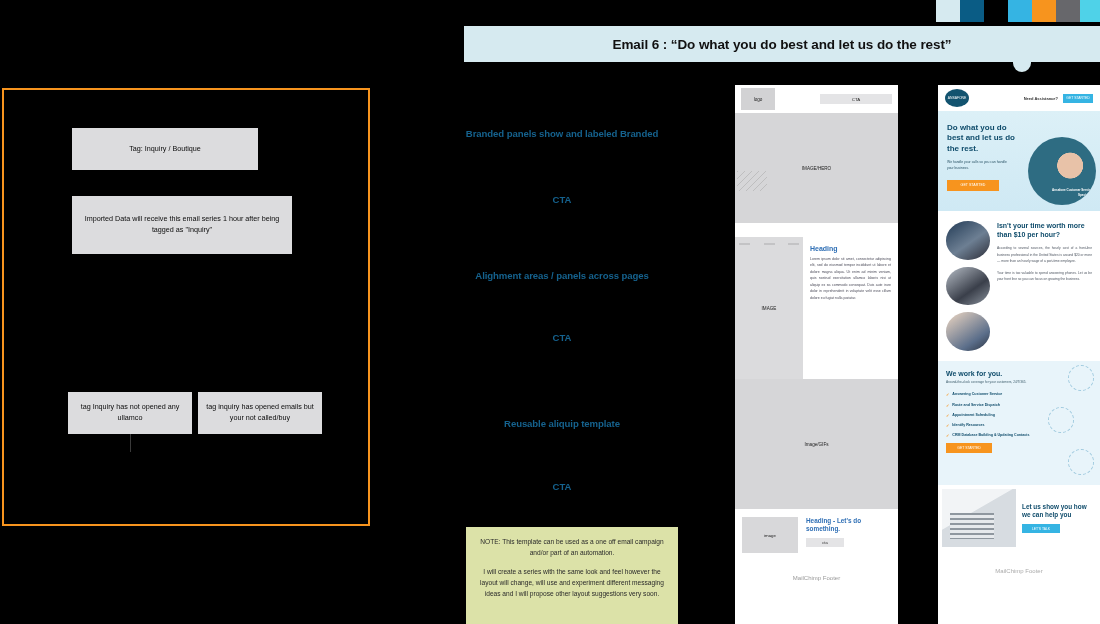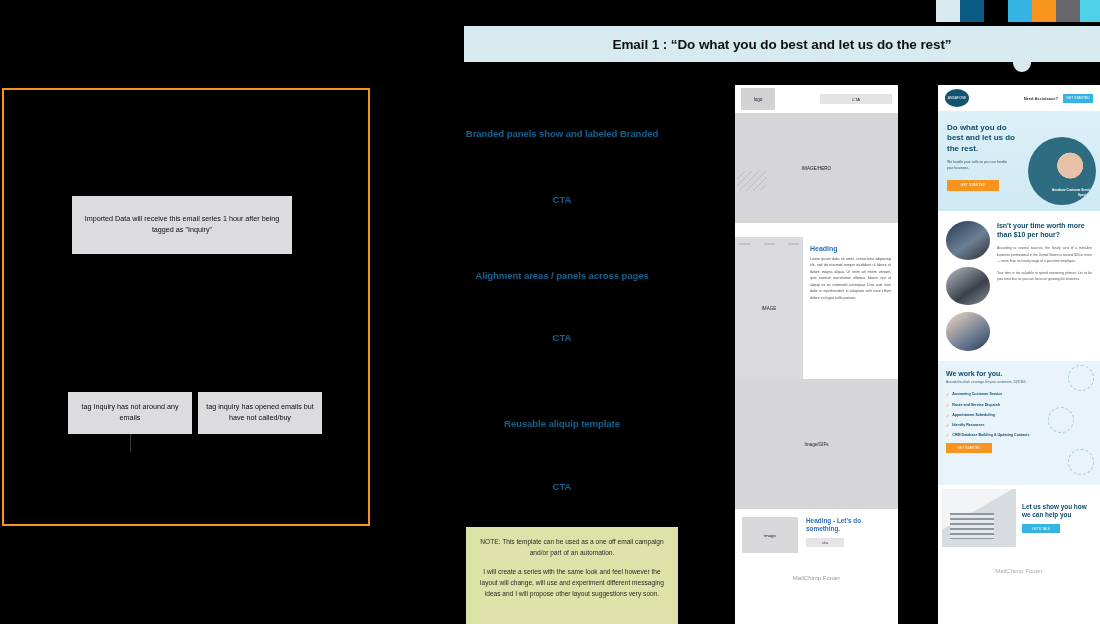--- a/index.html
+++ b/index.html
@@ -184,31 +184,32 @@
     <div class="swatch" style="background:#0A5C85"></div>
     <div class="swatch gap"></div>
     <div class="swatch" style="background:#35B4E3"></div>
     <div class="swatch" style="background:#F7941E"></div>
     <div class="swatch" style="background:#67676B"></div>
     <div class="swatch" style="background:#4FD2E8"></div>
   </div>
 
   <div class="wip-frame"></div>
 
+  <div class="flow-box" id="box-tag">Tag: Inquiry / Boutique</div>
 
   <div class="flow-box" id="box-imported">Imported Data will receive this email series 1 hour after being tagged as "Inquiry"</div>
 
-  <div class="flow-box" id="box-notopen">tag Inquiry has not around any emails</div>
-
-  <div class="flow-box" id="box-opened">tag inquiry has opened emails but have not called/buy</div>
+  <div class="flow-box" id="box-notopen">tag Inquiry has not opened any ullamco</div>
+
+  <div class="flow-box" id="box-opened">tag inquiry has opened emails but your not called/buy</div>
 
   <div class="flow-connector" id="conn-1"></div>
 
   <div class="email-banner">
-    <span class="email-banner-text">Email 1 :  “Do what you do best and let us do the rest”</span>
+    <span class="email-banner-text">Email 6 :  “Do what you do best and let us do the rest”</span>
   </div>
   <div class="banner-notch"></div>
 
   <div class="annot big" style="top:128px">Branded panels show and labeled Branded</div>
   <div class="annot small" style="top:194px">CTA</div>
   <div class="annot big" style="top:270px">Alighment areas / panels across pages</div>
   <div class="annot small" style="top:332px">CTA</div>
   <div class="annot big" style="top:418px">Reusable aliquip template</div>
   <div class="annot small" style="top:481px">CTA</div>
 

